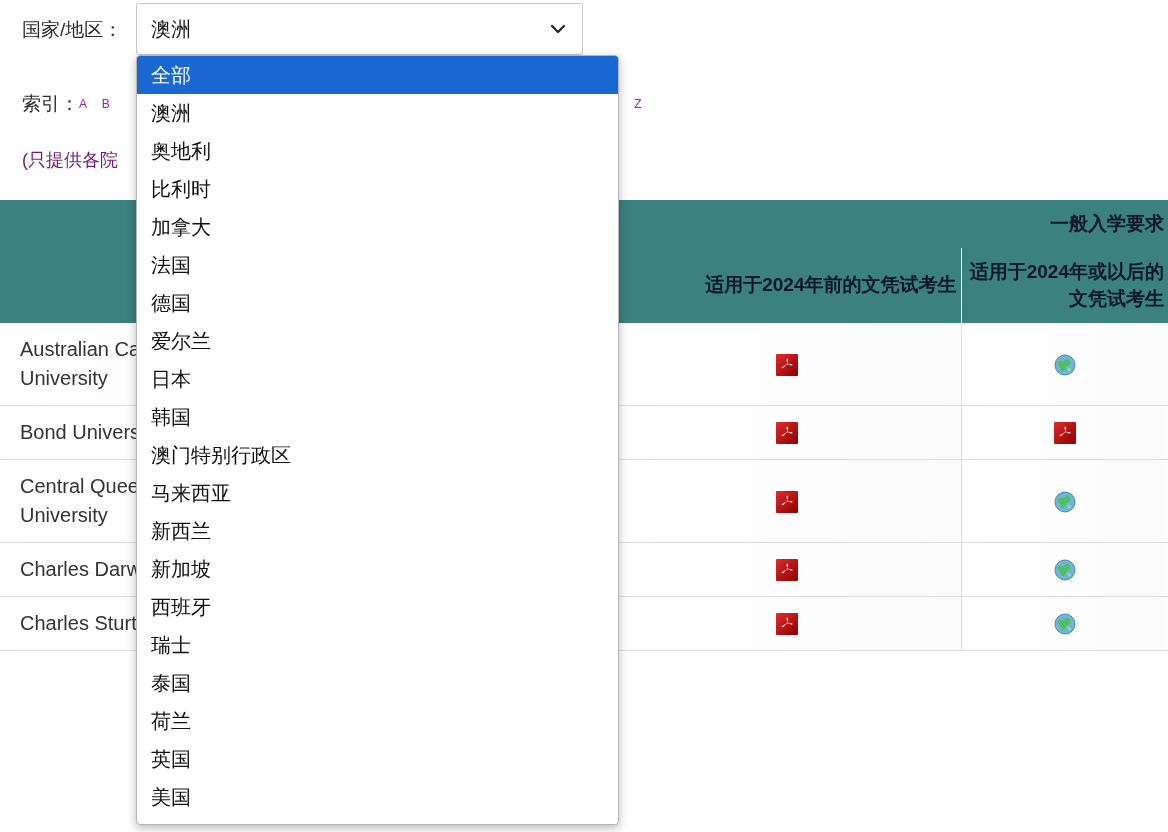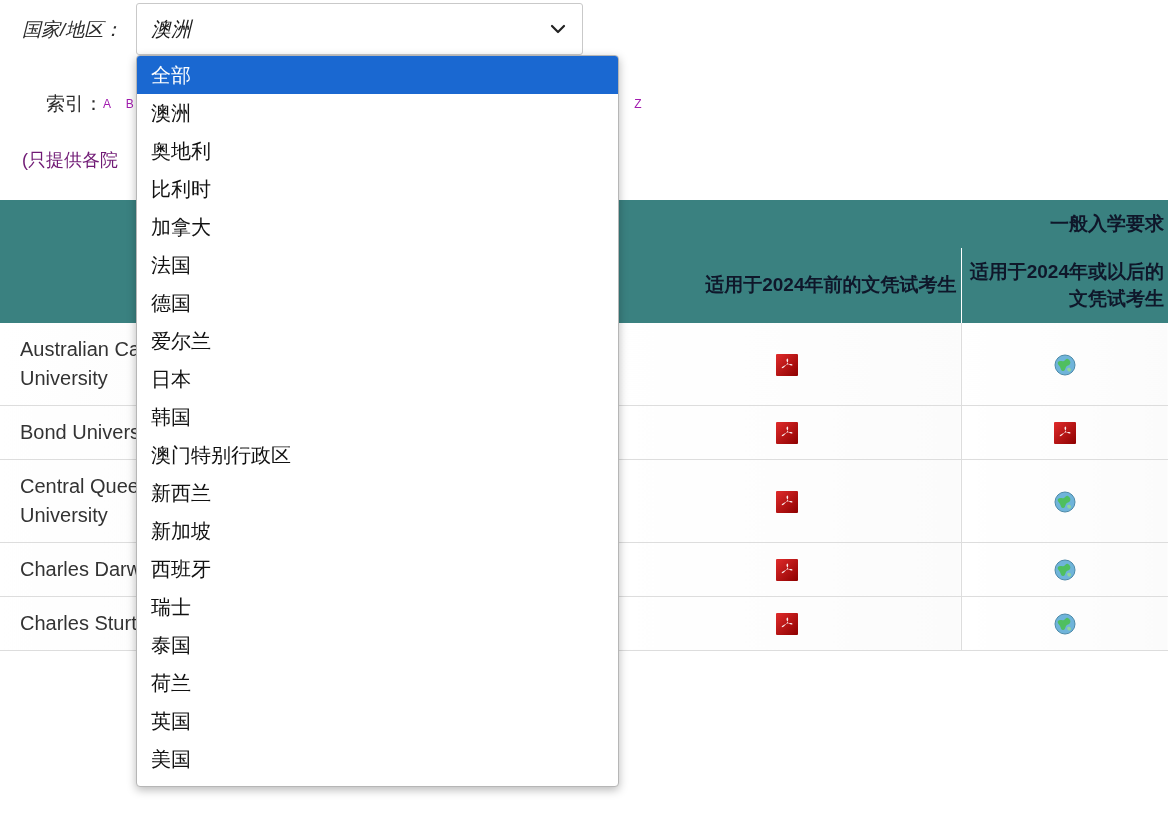--- a/index.html
+++ b/index.html
@@ -19,21 +19,20 @@
 
   
   .filter-row {
     position: absolute;
     left: 0;
     top: 0;
     width: 1056px;
     height: 60px;
     display: flex;
     align-items: center;
-    font-style: italic;
   }
   .filter-label {
     font-size: 19px;
     color: #2b2b2b;
     padding-left: 22px;
     white-space: nowrap;
     line-height: 60px;
   }
   .select-box {
     position: absolute;
@@ -69,21 +68,20 @@
     width: 1168px;
     height: 40px;
     display: flex;
     align-items: center;
     white-space: nowrap;
   }
   .index-label {
     font-size: 19px;
     color: #2b2b2b;
     padding-left: 22px;
-    margin-left: 24px;
   }
   .index-letters {
     font-size: 12px;
     color: #a21caf;
     letter-spacing: 6px;
     margin-left: 0;
   }
 
   
   .note {
@@ -368,20 +366,21 @@
   <div class="dropdown-option">澳洲</div>
   <div class="dropdown-option">奥地利</div>
   <div class="dropdown-option">比利时</div>
   <div class="dropdown-option">加拿大</div>
   <div class="dropdown-option">法国</div>
   <div class="dropdown-option">德国</div>
   <div class="dropdown-option">爱尔兰</div>
   <div class="dropdown-option">日本</div>
   <div class="dropdown-option">韩国</div>
   <div class="dropdown-option">澳门特别行政区</div>
+  <div class="dropdown-option">马来西亚</div>
   <div class="dropdown-option">新西兰</div>
   <div class="dropdown-option">新加坡</div>
   <div class="dropdown-option">西班牙</div>
   <div class="dropdown-option">瑞士</div>
   <div class="dropdown-option">泰国</div>
   <div class="dropdown-option">荷兰</div>
   <div class="dropdown-option">英国</div>
   <div class="dropdown-option">美国</div>
 </div>
 

